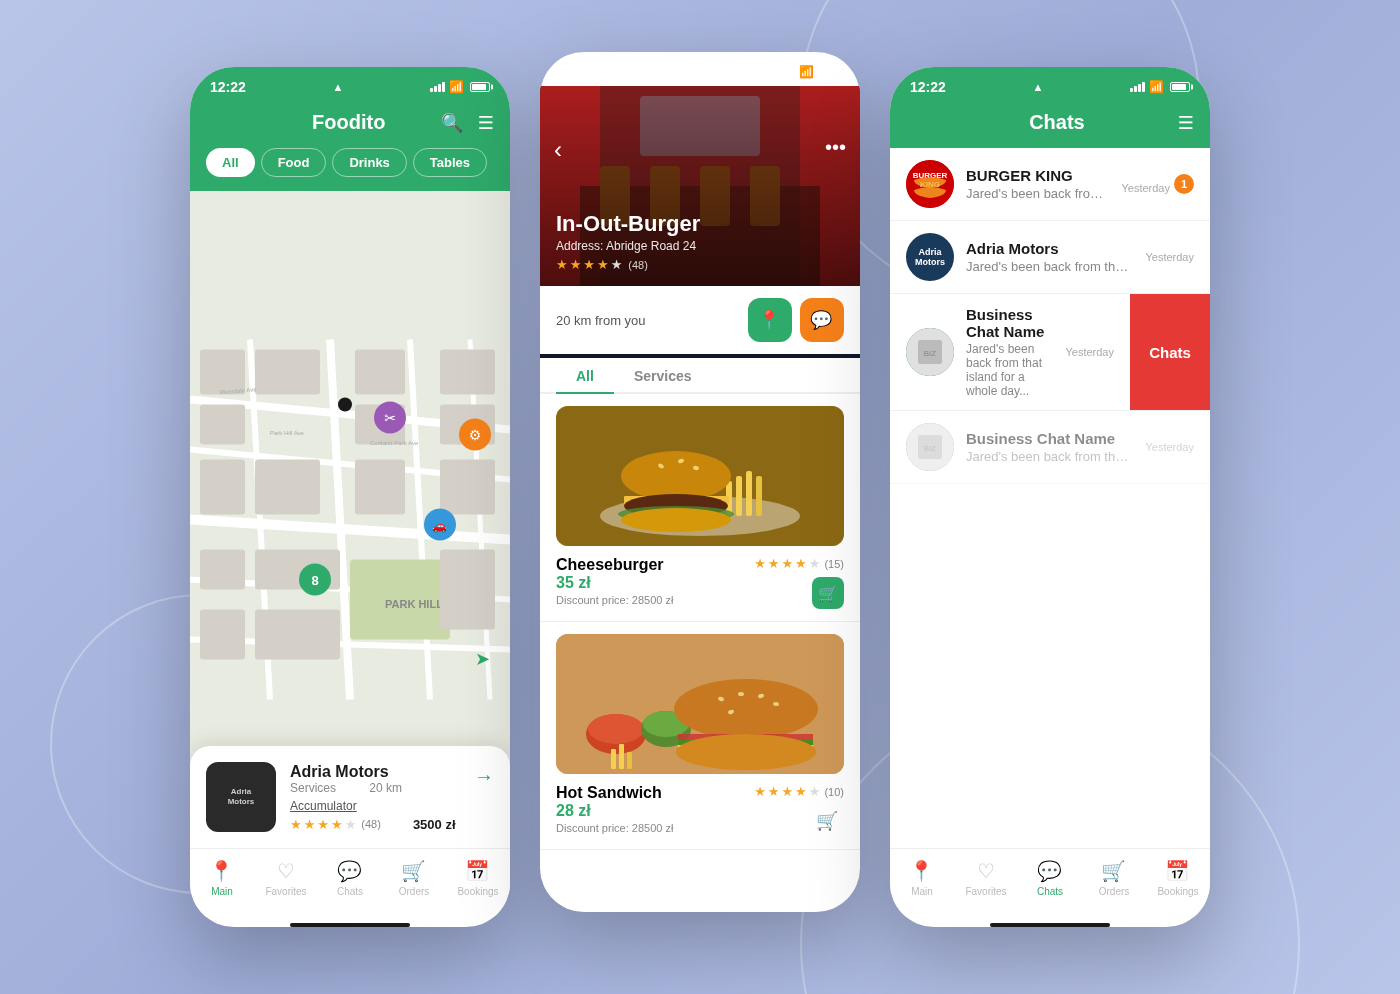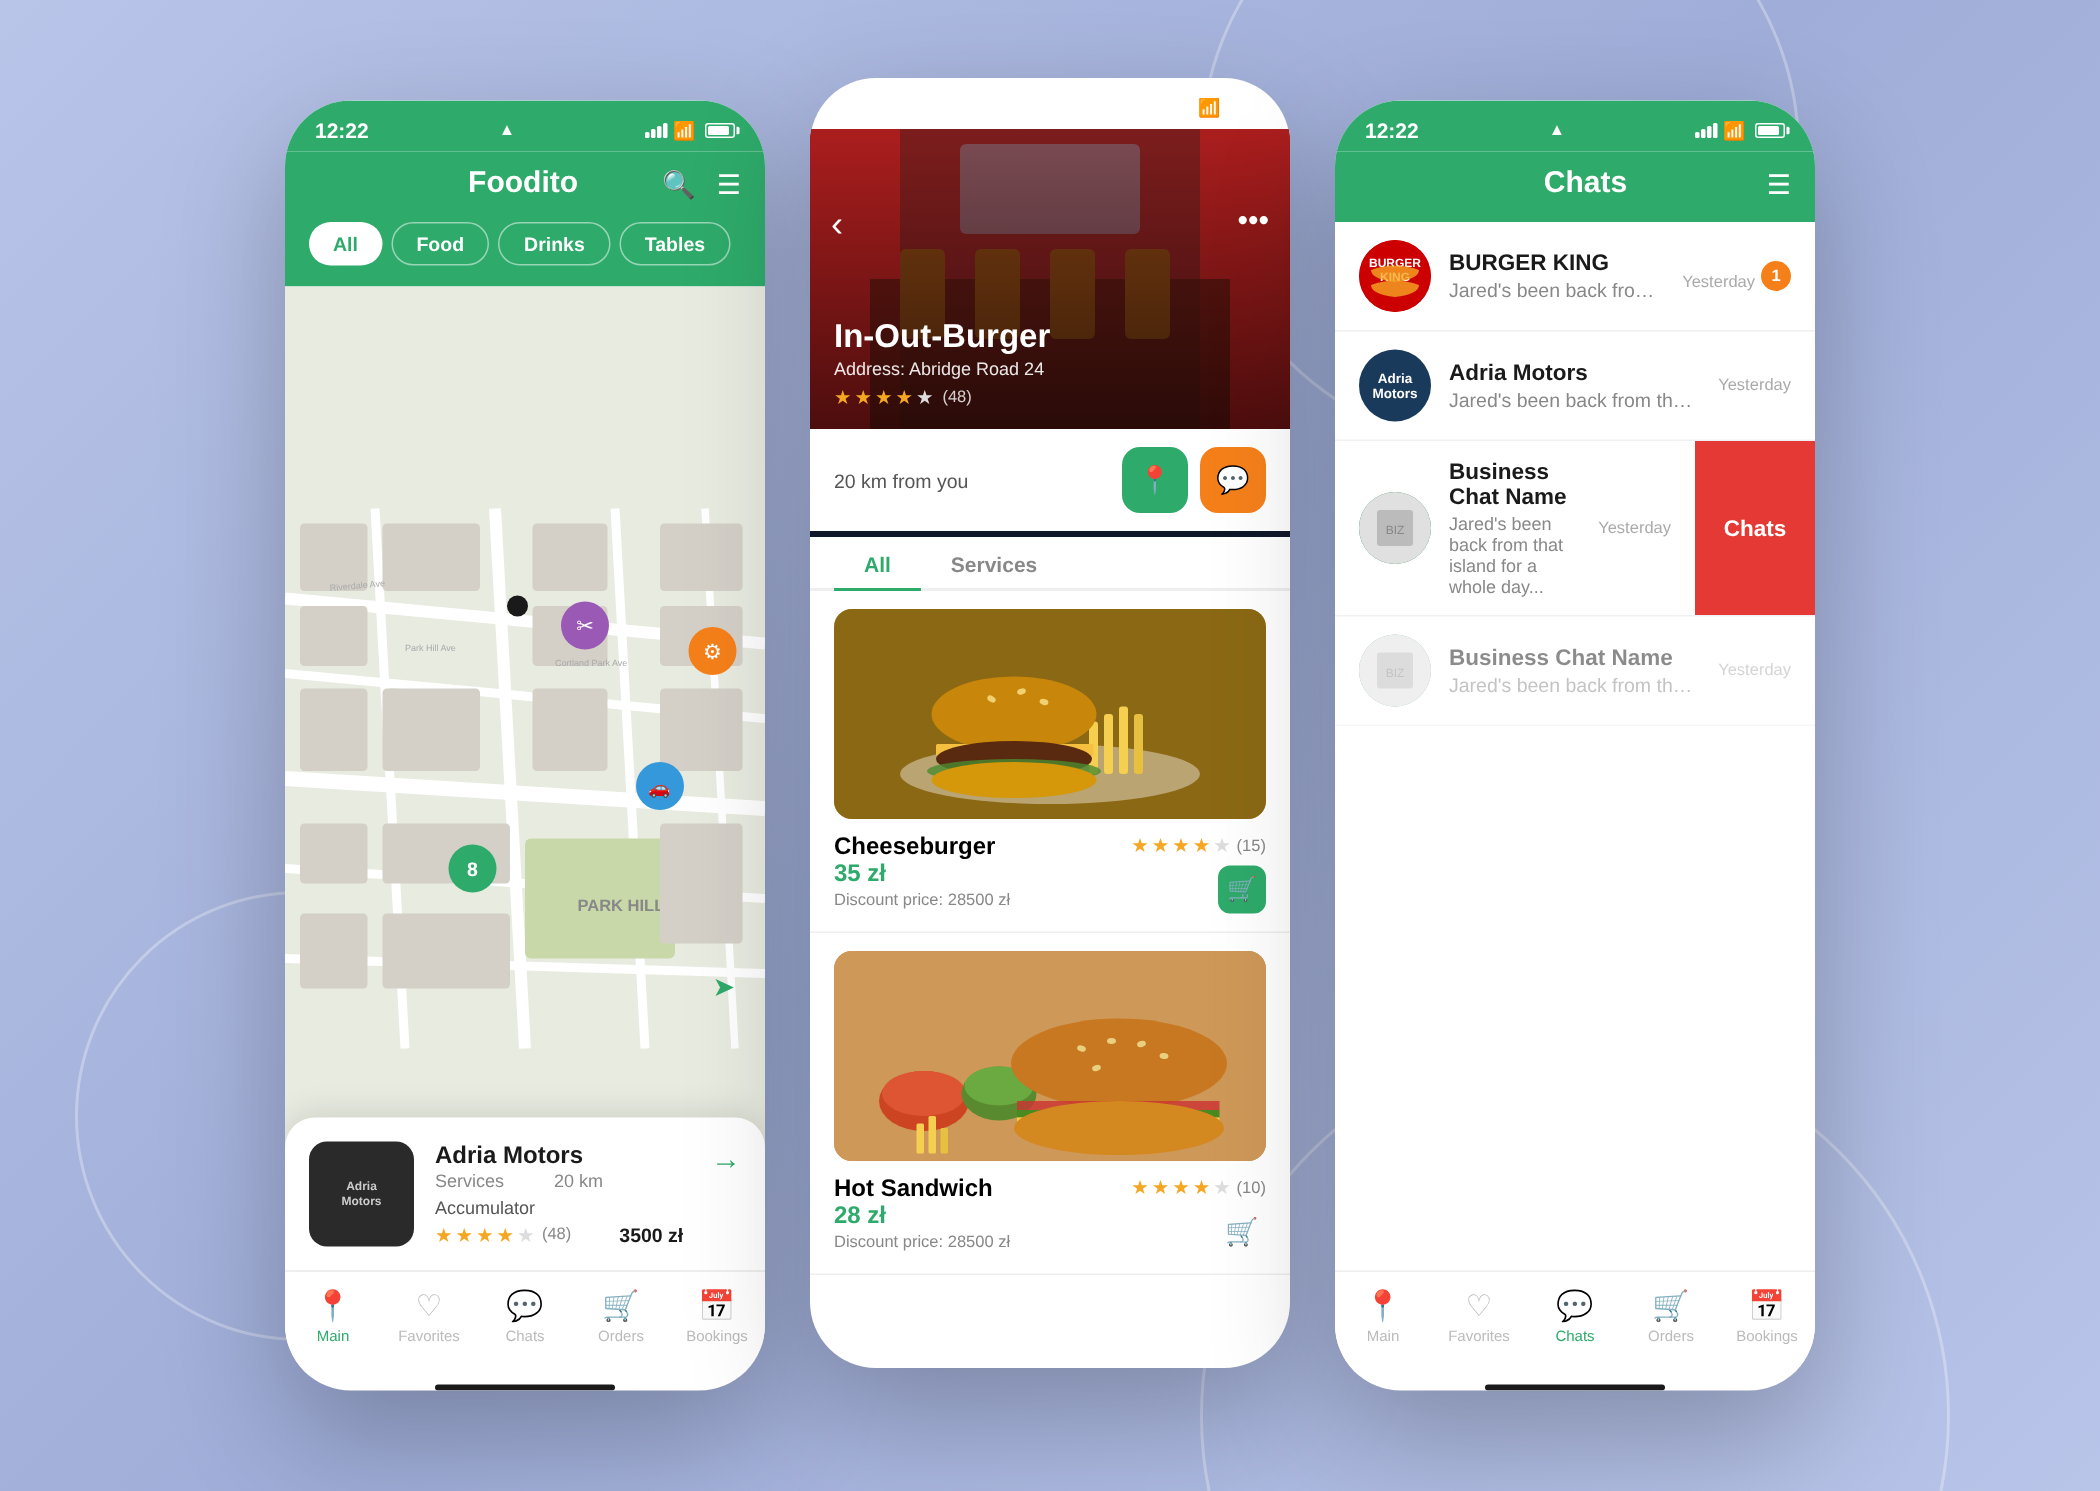--- a/index.html
+++ b/index.html
@@ -177,21 +177,21 @@
       justify-content: center;
       color: white;
       font-size: 9px;
       font-weight: 600;
       text-align: center;
       flex-shrink: 0;
     }
     .place-info { flex: 1; }
     .place-name { font-size: 16px; font-weight: 700; color: #1a1a1a; }
     .place-category { font-size: 12px; color: #888; margin-bottom: 4px; }
-    .place-sub { font-size: 12px; color: #555; margin-bottom: 4px; }
+    .place-sub { font-size: 12px; color: #555; margin-bottom: 4px; text-decoration: underline; }
     .place-stars { display: flex; align-items: center; gap: 2px; }
     .star-filled { color: #f5a623; font-size: 13px; }
     .star-empty { color: #ddd; font-size: 13px; }
     .place-price { font-size: 13px; font-weight: 700; color: #1a1a1a; }
     .place-arrow { color: #2eaa6a; font-size: 20px; font-weight: 300; }
 
     
     .bottom-nav {
       background: white;
       border-top: 1px solid #eee;

